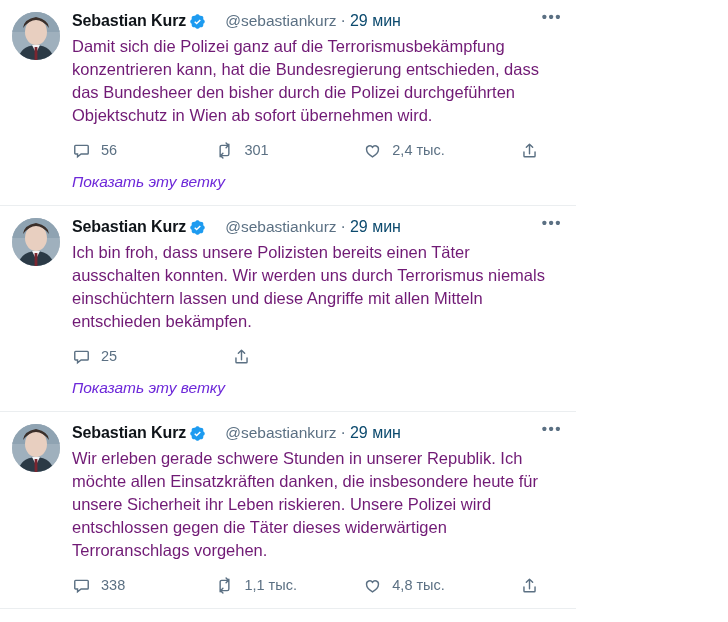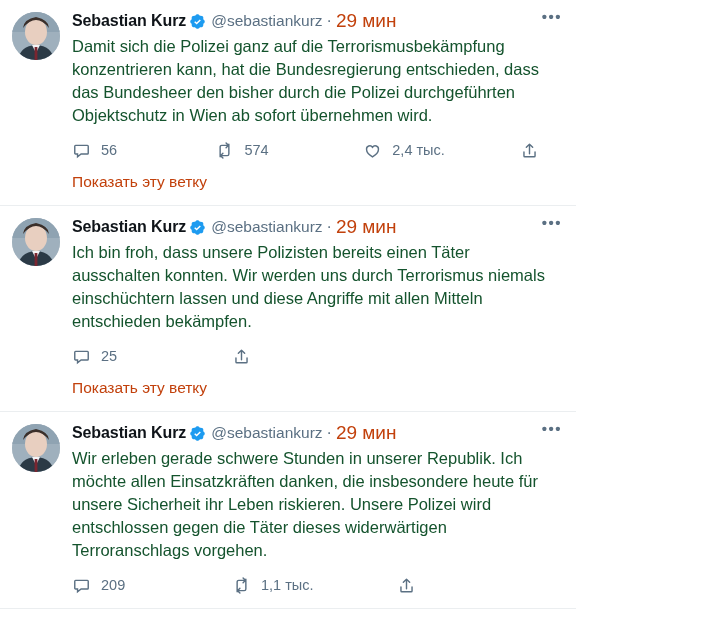--- a/index.html
+++ b/index.html
@@ -60,47 +60,47 @@
     font-size: 16px;
     color: #0f1419;
     letter-spacing: -0.1px;
   }
   .verified {
     margin-left: 3px;
     display: inline-flex;
     align-items: center;
   }
   .handle-group {
-    margin-left: 5px;
+    margin-left: 19px;
     font-size: 15.5px;
     color: #5b7083;
   }
   .sep {
     color: #5b7083;
     padding: 0 4px;
   }
   .timestamp {
-    font-size: 19px;
-    color: #c2410c;
+    font-size: 16px;
+    color: #0c4a6e;
   }
   .more-btn {
     position: absolute;
     right: 14px;
     top: 12px;
     color: #5b7083;
     font-size: 15px;
     letter-spacing: 1.5px;
     line-height: 10px;
     cursor: pointer;
     font-weight: bold;
   }
   .tweet-text {
     font-size: 16.5px;
     line-height: 23px;
-    color: #14532d;
+    color: #701a75;
     margin-top: 3px;
     word-wrap: break-word;
   }
   .actions {
     display: flex;
     align-items: center;
     margin-top: 10px;
     margin-bottom: 10px;
     height: 26px;
     color: #5b7083;
@@ -125,23 +125,24 @@
     width: 19px;
     height: 19px;
     display: inline-block;
   }
   .show-thread {
     padding: 0 12px 14px 72px;
     border-bottom: 1px solid #ebeef0;
     box-sizing: border-box;
   }
   .show-thread-link {
-    color: #c2410c;
+    color: #6d28d9;
     font-size: 15.5px;
     cursor: pointer;
+    font-style: italic;
   }
   .block {
     border-bottom: 1px solid #ebeef0;
   }
   .block .tweet { border-bottom: none; }
   .block .show-thread { border-bottom: none; }
 </style>
 </head>
 <body>
 
@@ -184,21 +185,21 @@
                 </svg>
             </span>
             <span class="count">56</span>
           </div>
           <div class="action a-retweet">
             <span class="icon">
               <svg width="19" height="19" viewBox="0 0 24 24">
                   <path fill="none" stroke="#5b7083" stroke-width="1.8" stroke-linecap="round" stroke-linejoin="round" d="M6.5 20V7.5a2 2 0 0 1 2-2H17M17 5.5l-3-3M17 5.5l-3 3M17.5 4v12.5a2 2 0 0 1-2 2H7m0 0l3 3m-3-3l3-3"></path>
                 </svg>
             </span>
-            <span class="count">574</span>
+            <span class="count">301</span>
           </div>
           <div class="action a-like">
             <span class="icon">
               <svg width="19" height="19" viewBox="0 0 24 24">
                   <path fill="none" stroke="#5b7083" stroke-width="1.8" d="M12 20s-7.5-4.6-7.5-9.4A4.1 4.1 0 0 1 12 7.9a4.1 4.1 0 0 1 7.5 2.7C19.5 15.4 12 20 12 20z"></path>
                 </svg>
             </span>
             <span class="count">2,4 тыс.</span>
           </div>
           <div class="action a-share">
@@ -300,30 +301,38 @@
           <span class="timestamp">29 мин</span>
         </div>
         <div class="tweet-text">Wir erleben gerade schwere Stunden in unserer Republik. Ich möchte allen Einsatzkräften danken, die insbesondere heute für unsere Sicherheit ihr Leben riskieren. Unsere Polizei wird entschlossen gegen die Täter dieses widerwärtigen Terroranschlags vorgehen.</div>
         <div class="actions">
           <div class="action a-reply">
             <span class="icon">
               <svg width="19" height="19" viewBox="0 0 24 24">
                   <path fill="none" stroke="#5b7083" stroke-width="1.8" d="M4.5 5.5h15c.55 0 1 .45 1 1v9c0 .55-.45 1-1 1h-8l-4.5 3.5v-3.5h-2.5c-.55 0-1-.45-1-1v-9c0-.55.45-1 1-1z"></path>
                 </svg>
             </span>
-            <span class="count">209</span>
+            <span class="count">338</span>
           </div>
           <div class="action a-retweet">
             <span class="icon">
               <svg width="19" height="19" viewBox="0 0 24 24">
                   <path fill="none" stroke="#5b7083" stroke-width="1.8" stroke-linecap="round" stroke-linejoin="round" d="M6.5 20V7.5a2 2 0 0 1 2-2H17M17 5.5l-3-3M17 5.5l-3 3M17.5 4v12.5a2 2 0 0 1-2 2H7m0 0l3 3m-3-3l3-3"></path>
                 </svg>
             </span>
             <span class="count">1,1 тыс.</span>
           </div>
+          <div class="action a-like">
+            <span class="icon">
+              <svg width="19" height="19" viewBox="0 0 24 24">
+                  <path fill="none" stroke="#5b7083" stroke-width="1.8" d="M12 20s-7.5-4.6-7.5-9.4A4.1 4.1 0 0 1 12 7.9a4.1 4.1 0 0 1 7.5 2.7C19.5 15.4 12 20 12 20z"></path>
+                </svg>
+            </span>
+            <span class="count">4,8 тыс.</span>
+          </div>
           <div class="action a-share">
             <span class="icon">
               <svg width="19" height="19" viewBox="0 0 24 24">
                   <path fill="none" stroke="#5b7083" stroke-width="1.8" stroke-linecap="round" d="M12 16V4m0 0l-4 4m4-4l4 4M5 14v5a1 1 0 0 0 1 1h12a1 1 0 0 0 1-1v-5"></path>
                 </svg>
             </span>
           </div>
         </div>
       </div>
       <div class="more-btn">•••</div>

